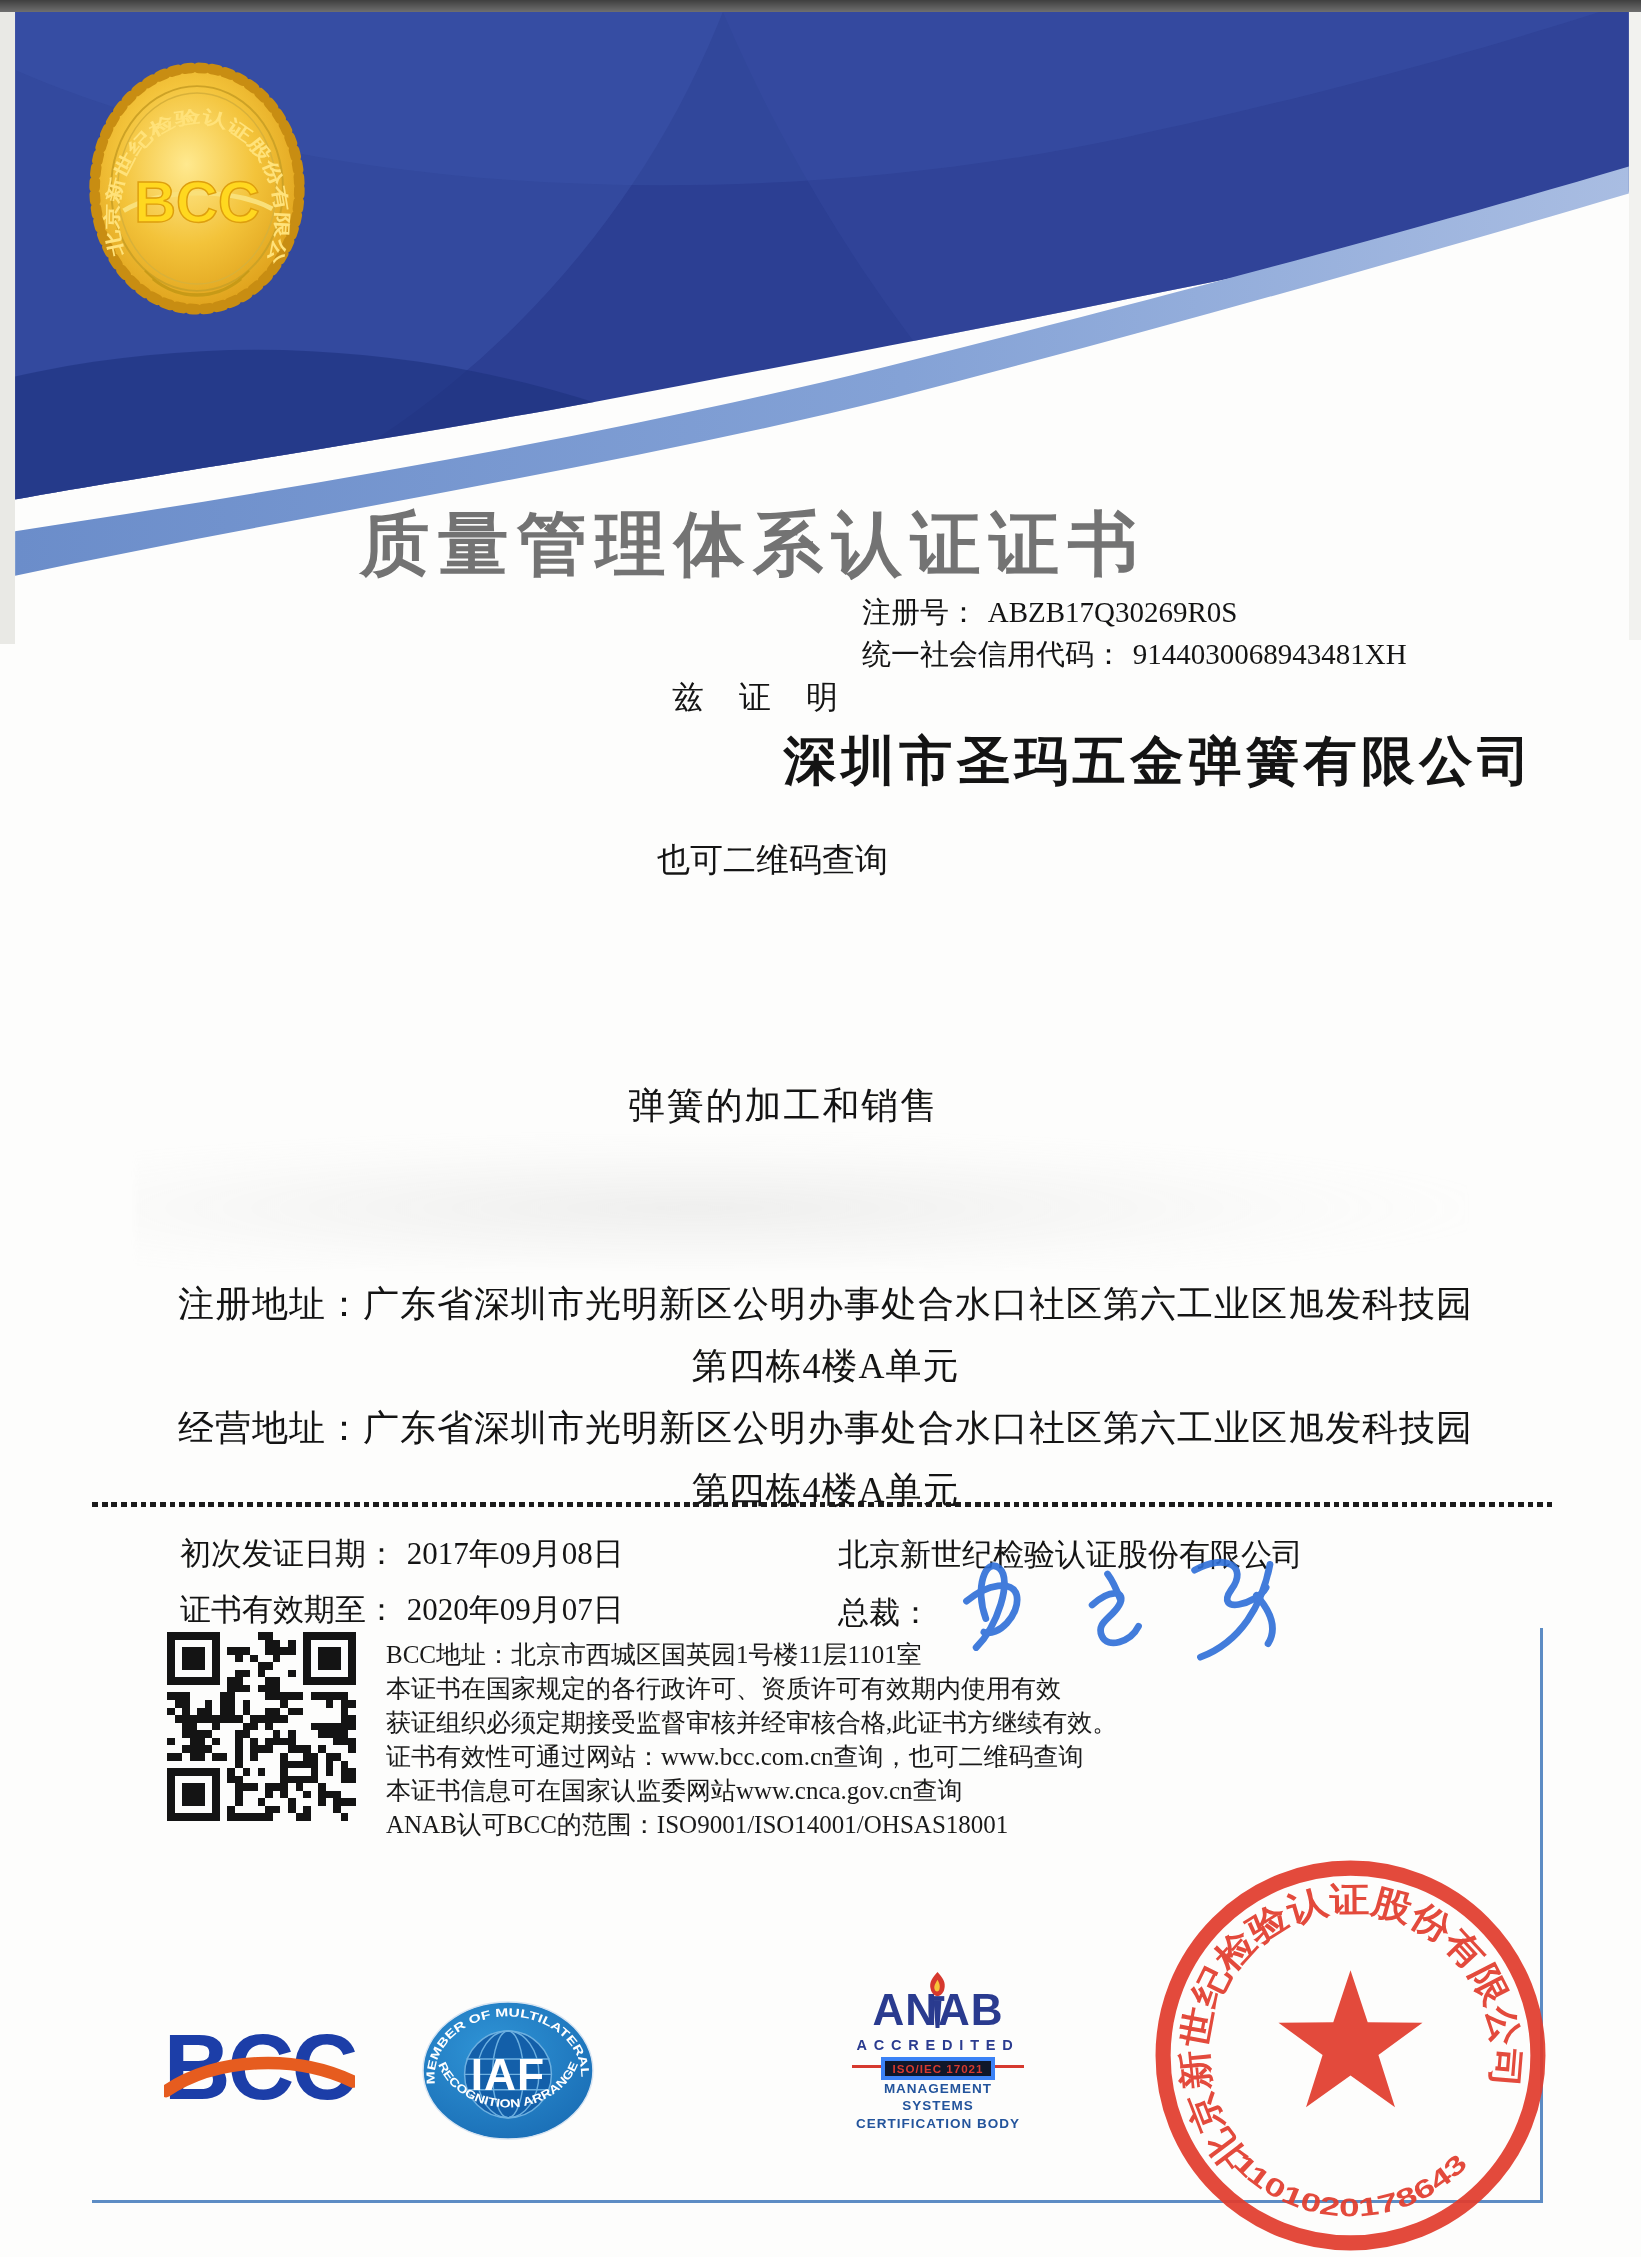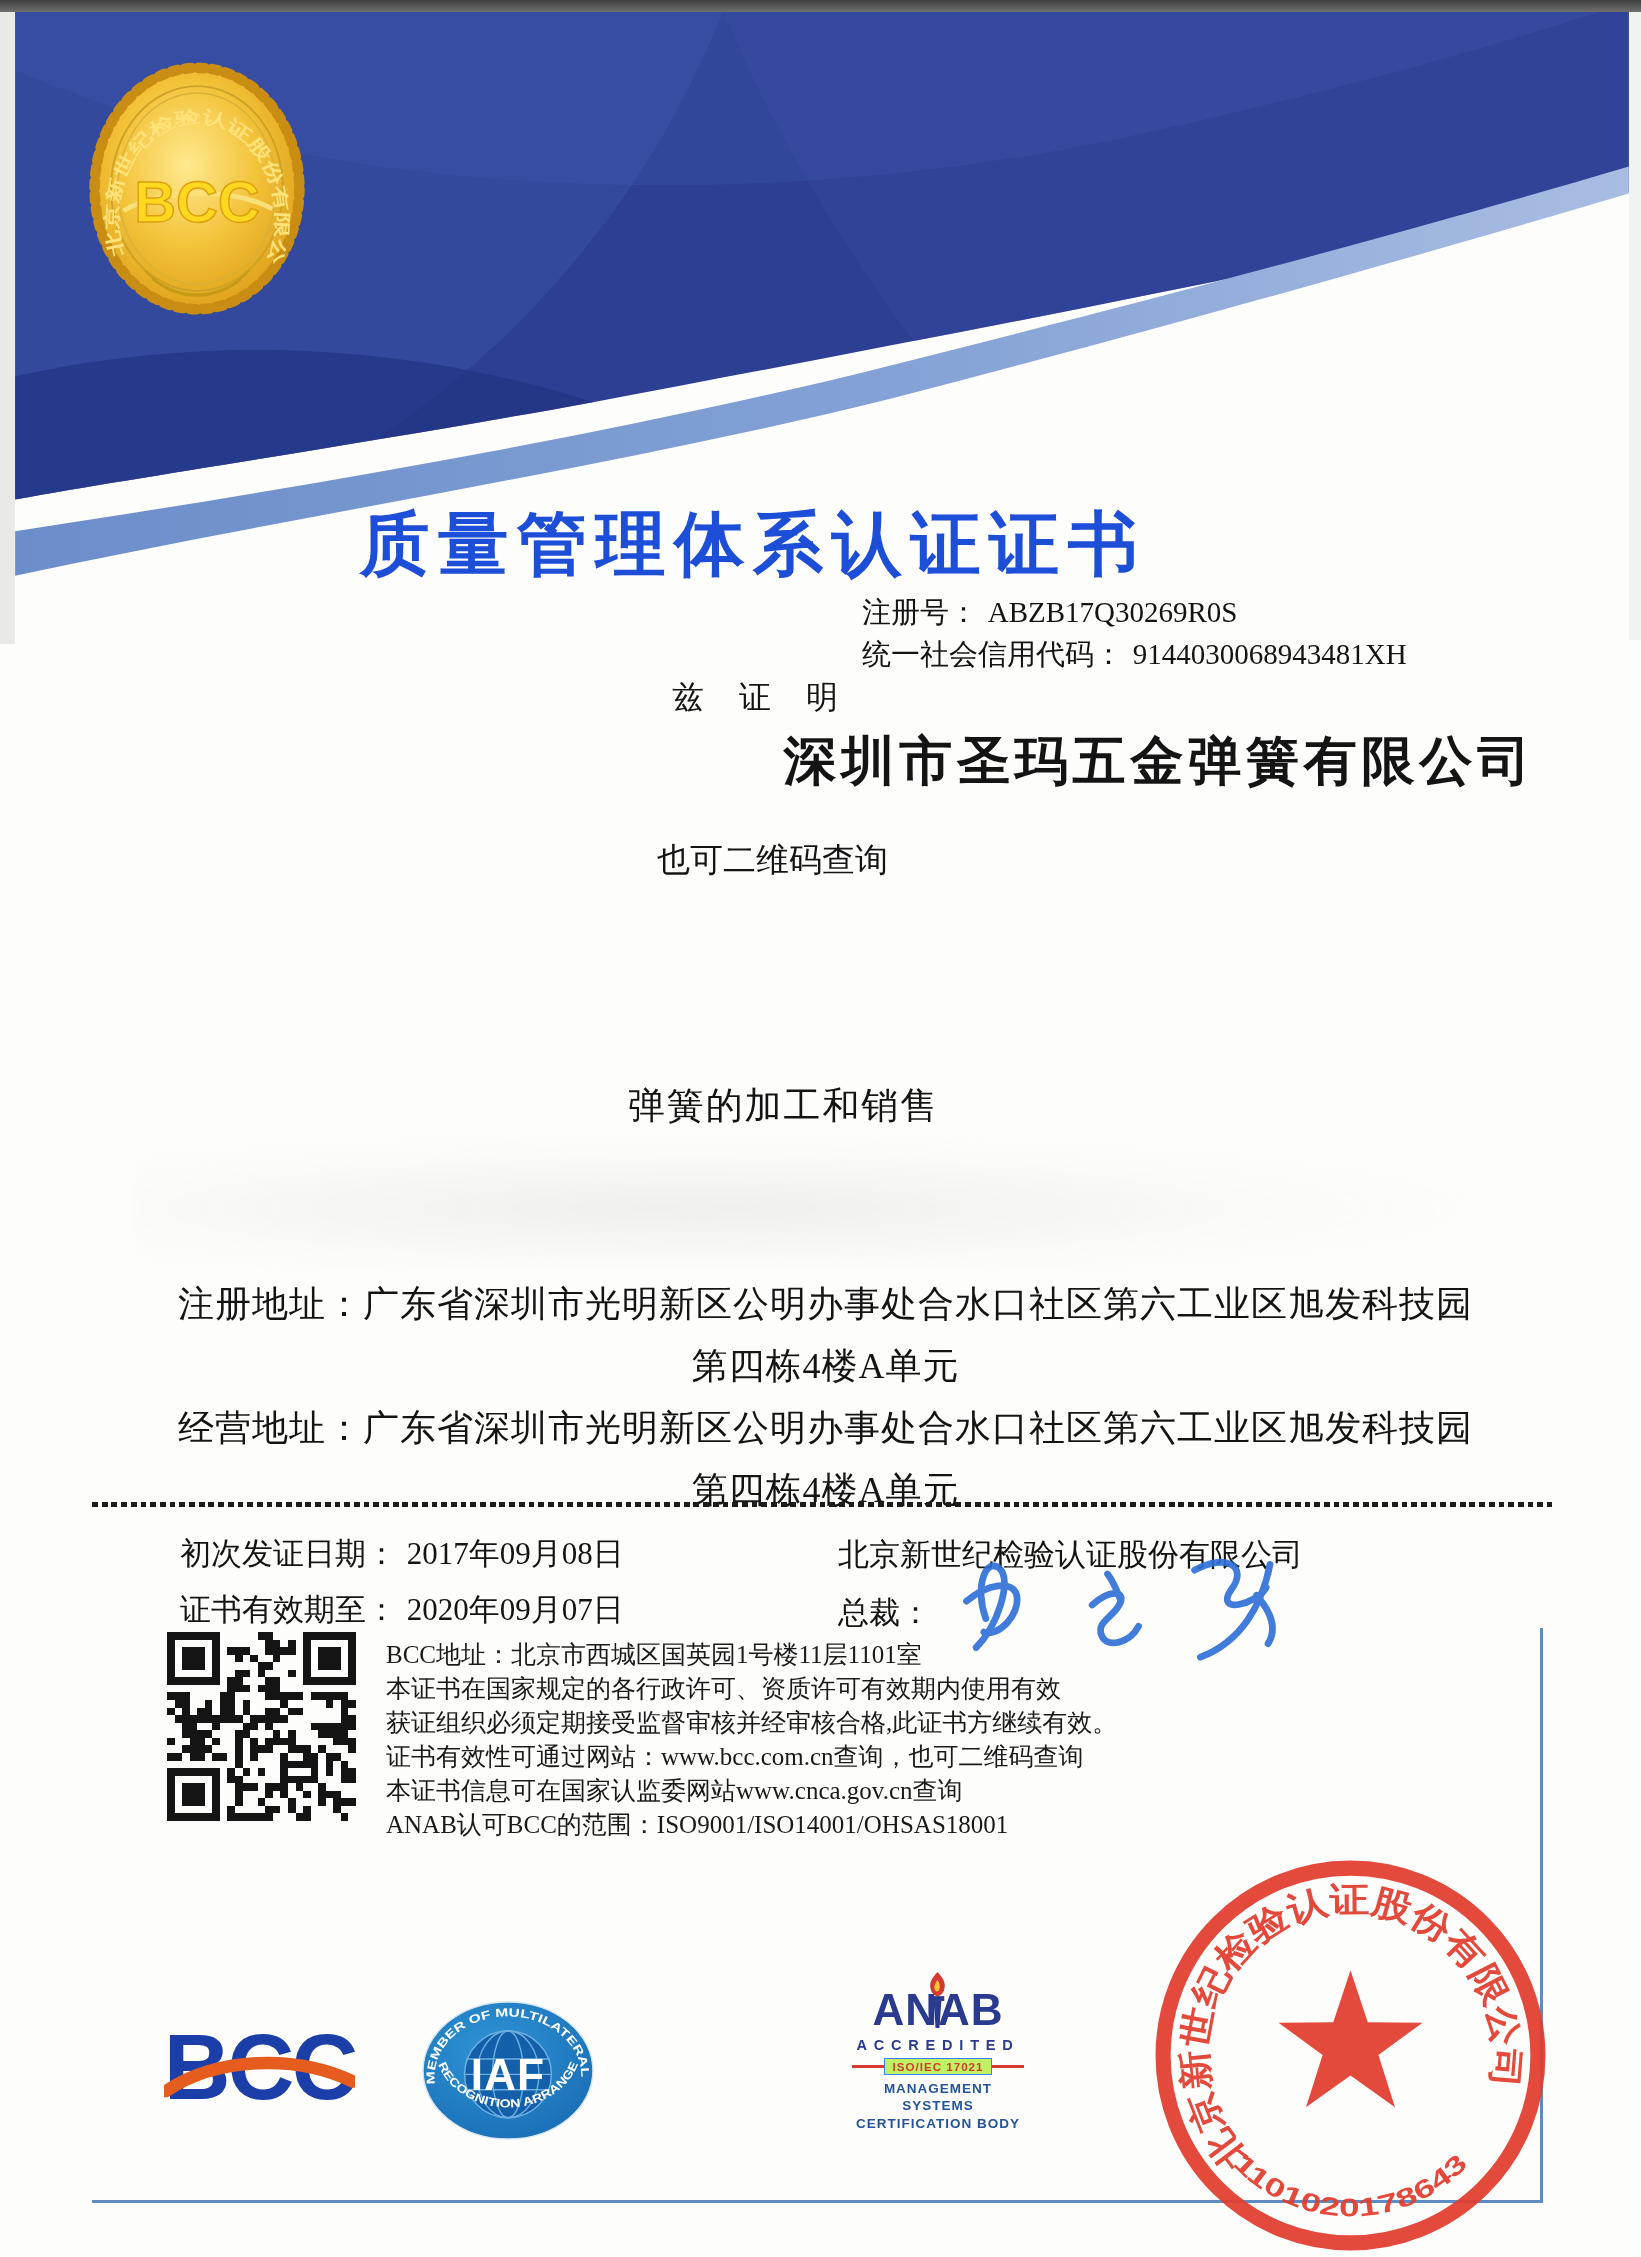--- a/index.html
+++ b/index.html
@@ -7,21 +7,21 @@
         font-family:"Liberation Serif","DejaVu Serif",serif;color:#141414;margin:0 auto;}
   .abs{position:absolute;}
   
   .scan-top{left:0;top:0;width:1641px;height:11.6px;background:linear-gradient(#3f3f3f,#6f6f6f);}
   .scan-left{left:0;top:11.6px;width:15.4px;height:632px;background:#e9e9e5;}
   
   .header{left:15.4px;top:11.6px;width:1614px;height:637px;}
   .medal{left:85px;top:56px;width:224px;height:265px;}
   
   .title{left:0;top:498px;width:1506px;text-align:center;font-size:70px;font-weight:bold;
-         letter-spacing:8.7px;color:#1d4ed8;}
+         letter-spacing:8.7px;color:#737373;}
   .reg-block{left:862px;top:591px;font-size:29px;line-height:42px;white-space:nowrap;}
   .reg-block .val{margin-left:9.7px;}
   .certify{left:672px;top:676px;font-size:32px;letter-spacing:13.5px;}
   .company{left:0;top:726px;width:1535px;text-align:right;font-size:53px;font-weight:bold;letter-spacing:4.8px;}
   .conformity{left:0;top:838px;width:1545px;text-align:center;font-size:33px;}
   .standard{left:0;top:890px;width:1545px;text-align:center;font-size:33px;}
   .scope{left:0;top:1081px;width:1535px;text-align:center;font-size:37px;letter-spacing:1.9px;padding-left:16px;}
   .watermark{left:135px;top:1134px;width:1332px;height:135px;
              background:radial-gradient(ellipse at 42% 55%,rgba(140,140,140,0.12),rgba(200,200,200,0.04) 55%,transparent 75%);
              filter:blur(2.9px);}
@@ -42,21 +42,21 @@
   
   .bcc-logo{left:164px;top:2016px;width:191px;height:106px;}
   .iaf-logo{left:422px;top:2001px;width:172px;height:139px;}
   .anab-logo{left:848px;top:1985px;width:180px;height:153px;font-family:"Liberation Sans","DejaVu Sans",sans-serif;text-align:center;}
   .anab-name-row{position:relative;height:50px;}
   .anab-name{font-size:44px;font-weight:bold;color:#2a3b8f;letter-spacing:1px;line-height:50px;}
   .anab-torch{position:absolute;left:75px;top:-15.4px;width:29px;height:60px;}
   .anab-accredited{font-size:14.5px;font-weight:bold;letter-spacing:6.8px;color:#2a3b8f;margin-top:1.9px;}
   .anab-rule{position:relative;height:19.3px;margin-top:3.9px;}
   .anab-rule-line{position:absolute;left:3.9px;right:3.9px;top:8.7px;height:2.9px;background:#d6392e;}
-  .anab-badge{position:relative;display:inline-block;background:#bef264;border:1px solid #3b82f6;
+  .anab-badge{position:relative;display:inline-block;background:#0f172a;border:4px solid #3b82f6;
               color:#d6392e;font-size:11.6px;font-weight:bold;padding:1px 7.7px;letter-spacing:1px;}
   .anab-sub{font-size:13.5px;font-weight:bold;color:#23549c;letter-spacing:1px;line-height:17.4px;margin-top:3.9px;}
   .scan-right{right:0;top:11.6px;width:11.6px;height:628px;background:#f2f2ef;}
 </style>
 </head>
 <body>
 
 <div class="page">
 
   <div class="abs scan-top"></div>

